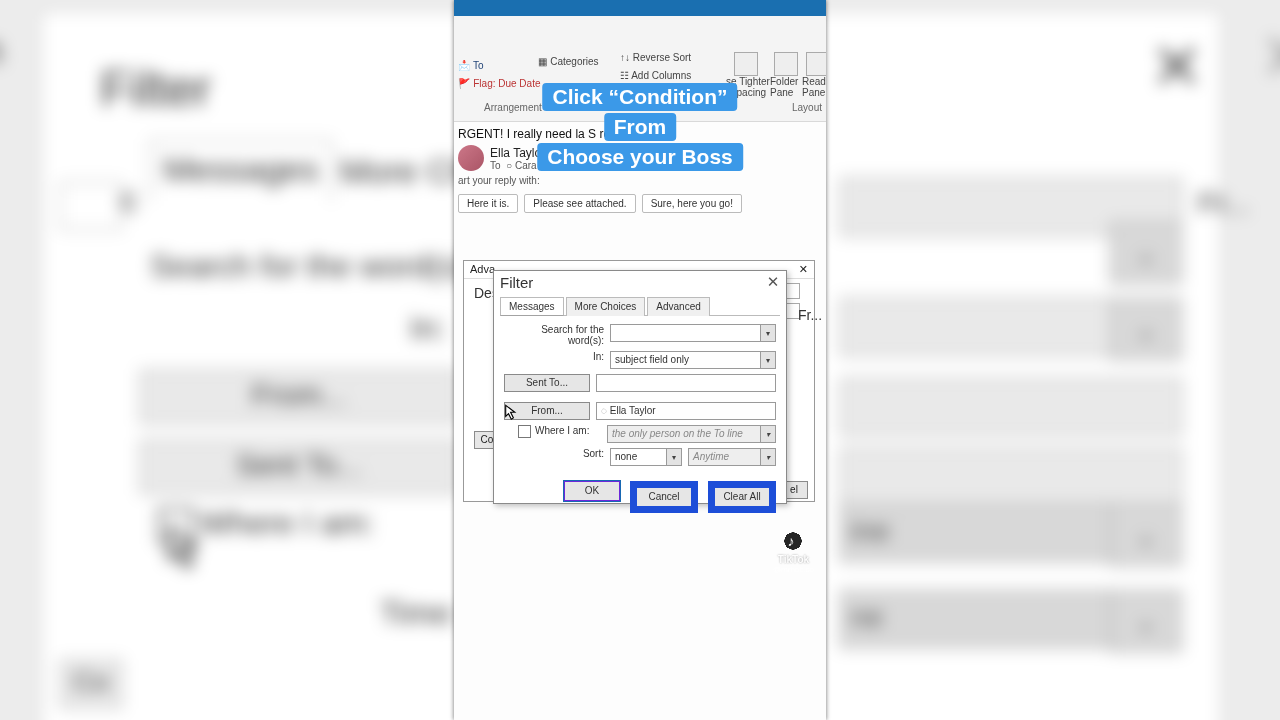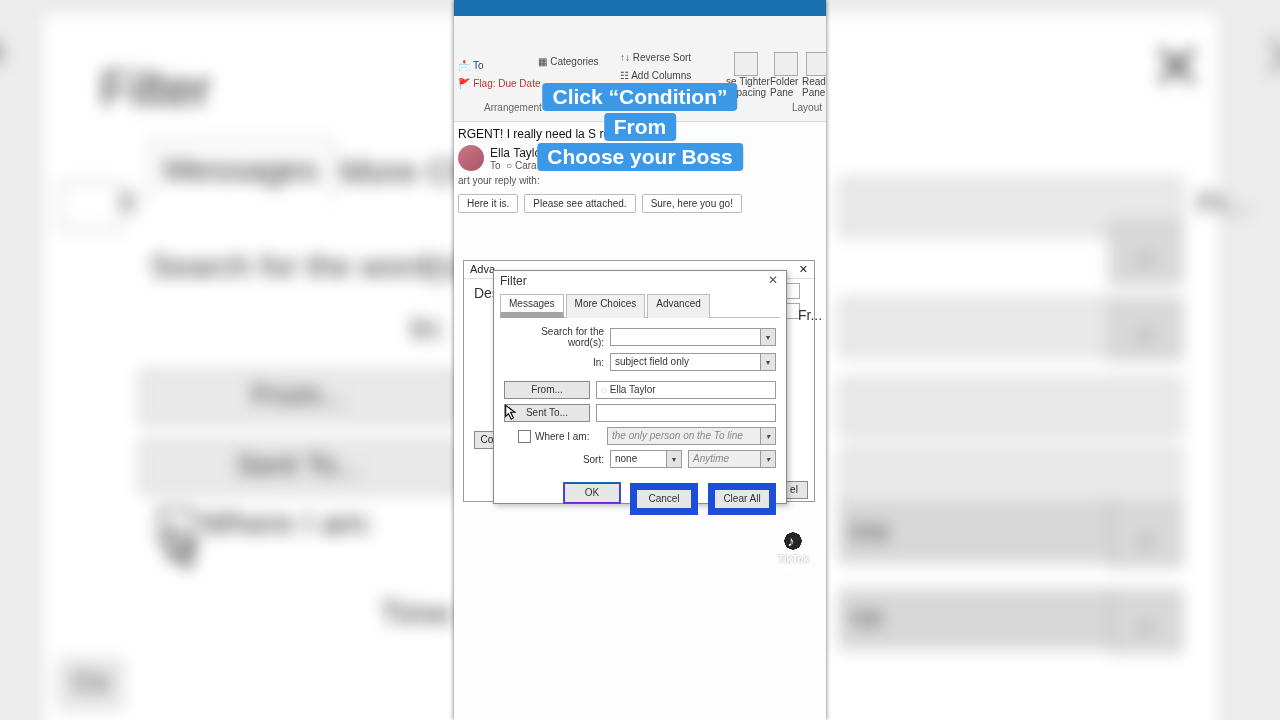--- a/index.html
+++ b/index.html
@@ -27,27 +27,27 @@
   .msg .sugg div{border:1px solid #bbb;border-radius:2px;padding:3px 8px;font-size:10px;color:#333;background:#fff;}
   .msg .body{margin:10px 4px;font-size:11px;color:#222;}
   
   .parent{position:absolute;left:9px;top:260px;width:350px;height:240px;background:#fff;border:1px solid #999;font-size:10px;}
   .parent .ttl{background:#fff;border-bottom:1px solid #ddd;padding:2px 6px;font-size:11px;color:#222;display:flex;justify-content:space-between;}
   .parent .row{position:absolute;left:10px;font-size:14px;color:#333;}
   .parent .inp{position:absolute;border:1px solid #aaa;background:#fff;height:14px;}
   .parent .btn{position:absolute;border:1px solid #8a8a8a;background:#e6e6e6;height:16px;text-align:center;font-size:10px;line-height:15px;color:#222;}
   
   .filter{position:absolute;left:39px;top:270px;width:292px;height:232px;background:#fff;border:1px solid #8a8a8a;box-shadow:2px 2px 6px rgba(0,0,0,.25);font-size:10px;color:#333;}
-  .filter .ttl{display:flex;justify-content:space-between;align-items:center;padding:3px 6px;font-size:12px;}
+  .filter .ttl{display:flex;justify-content:space-between;align-items:center;padding:3px 6px;font-size:15px;}
   .filter .close{width:14px;height:14px;text-align:center;line-height:12px;color:#555;}
   .tabs{display:flex;border-bottom:1px solid #bbb;margin:2px 6px 0 6px;font-size:10px;}
   .tabs div{padding:3px 8px;border:1px solid #bbb;border-bottom:none;background:#f0f0f0;position:relative;top:1px;margin-right:2px;}
-  .tabs div.active{background:#fff;border-bottom:6px solid #a3a3a3;}
+  .tabs div.active{background:#fff;border-bottom:1px solid #a3a3a3;}
   .body2{padding:8px 10px 4px 10px;}
-  .frow{display:flex;align-items:center;margin-bottom:5px;}
+  .frow{display:flex;margin-bottom:5px;}
   .frow .lab{width:100px;text-align:right;padding-right:6px;}
   .frow .lab2{width:100px;text-align:right;padding-right:6px;}
   .combo{flex:1;display:flex;border:1px solid #9a9a9a;height:16px;background:#fff;}
   .combo span{flex:1;padding:1px 4px;font-size:10px;line-height:14px;white-space:nowrap;overflow:hidden;}
   .combo .ar{width:14px;background:#e3e3e3;border-left:1px solid #9a9a9a;display:flex;align-items:center;justify-content:center;font-size:8px;color:#444;}
   .combo.dis{background:#eee;color:#888;font-style:italic;}
   .combo.dis span{color:#888;}
   .sbtn{width:84px;height:16px;border:1px solid #8a8a8a;background:#e6e6e6;text-align:center;font-size:10px;line-height:15px;margin-right:6px;}
   .tbox{flex:1;border:1px solid #9a9a9a;height:16px;background:#fff;padding:0 4px;font-size:10px;line-height:16px;}
   .chksm{width:11px;height:11px;border:1px solid #777;background:#fff;margin-right:4px;}
@@ -178,27 +178,27 @@
             <div class="ar">▾</div>
           </div>
       </div>
       <div class="frow">
         <div class="lab">In:</div>
         <div class="combo">
             <span>subject field only</span>
             <div class="ar">▾</div>
           </div>
       </div>
+      <div class="frow">
+        <div class="sbtn">Sent To...</div>
+        <div class="tbox"></div>
+      </div>
       <div class="frow" style="margin-top:10px">
         <div class="sbtn">From...</div>
         <div class="tbox"><span style="color:#888">◌ </span><span>Ella Taylor</span></div>
-      </div>
-      <div class="frow">
-        <div class="sbtn">Sent To...</div>
-        <div class="tbox"></div>
       </div>
       <div class="frow">
         <div style="width:14px"></div>
         <div class="chksm"></div>
         <div style="flex:0 0 72px">Where I am:</div>
         <div class="combo dis">
             <span>the only person on the To line</span>
             <div class="ar">▾</div>
           </div>
       </div>

